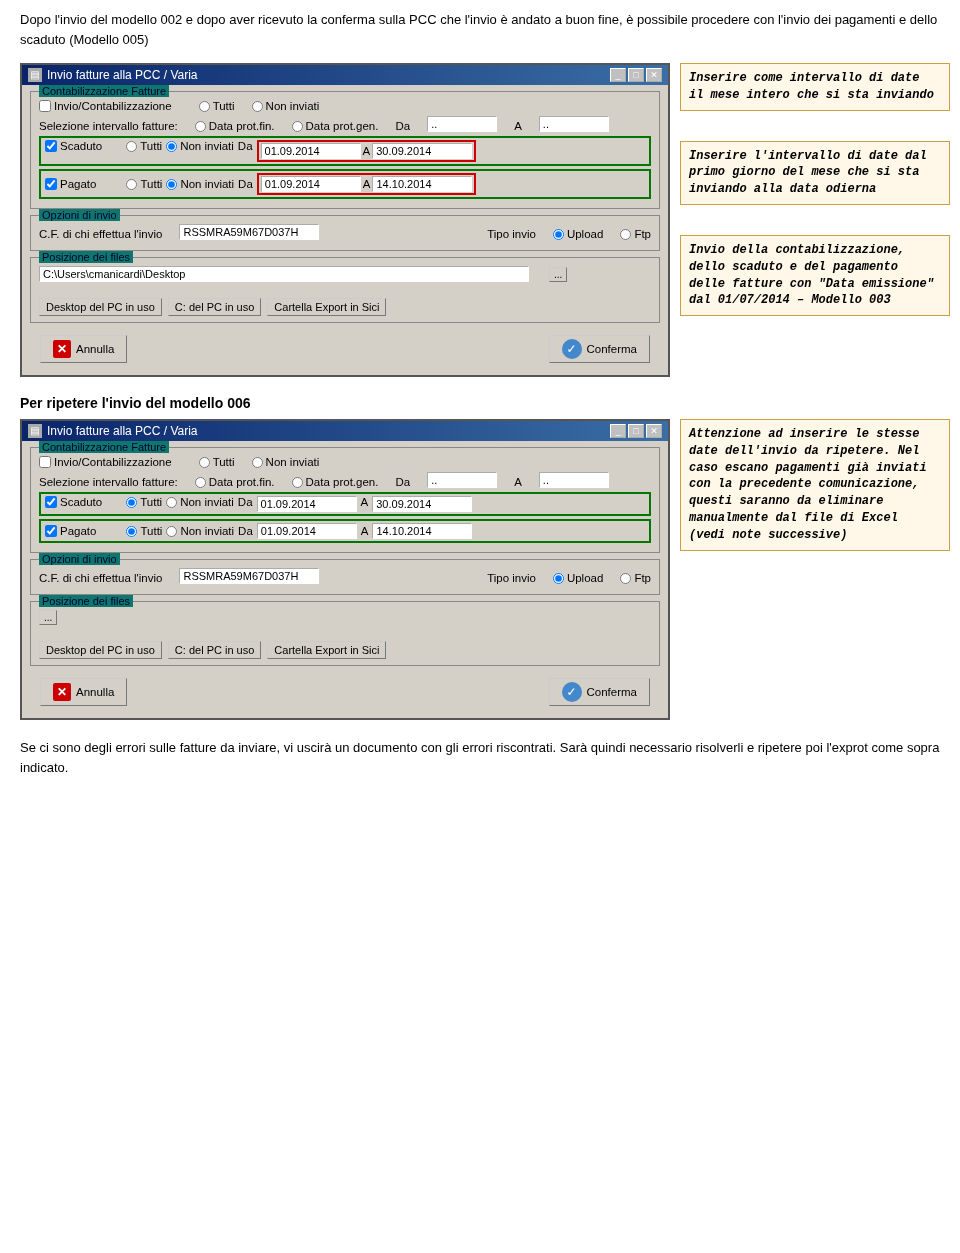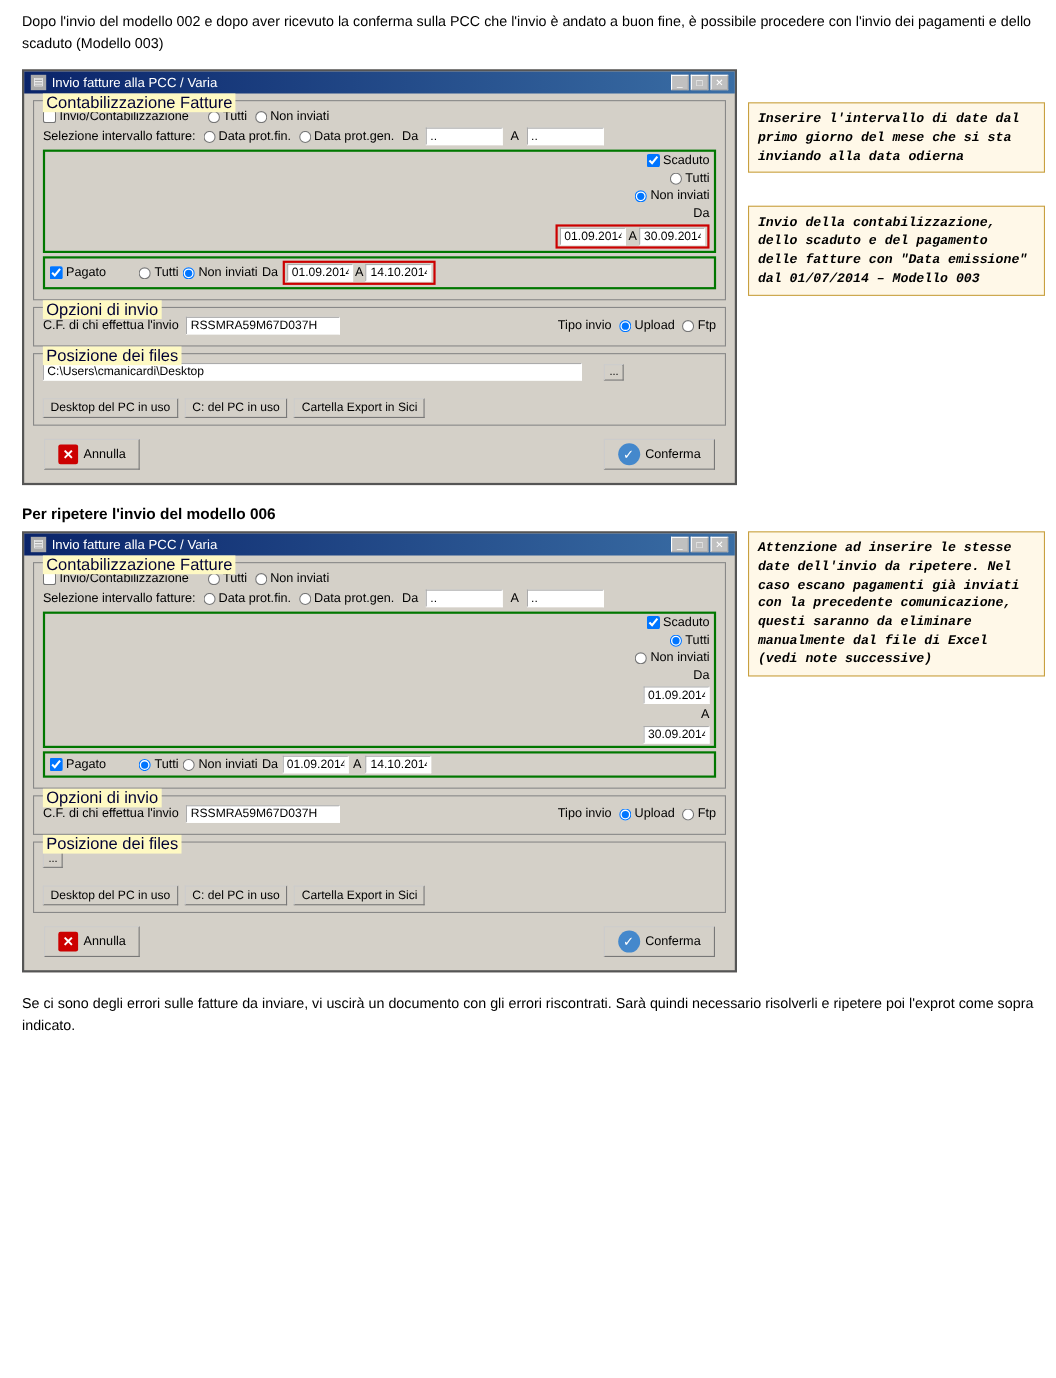--- a/index.html
+++ b/index.html
@@ -83,31 +83,31 @@
       border: 1px solid #888;
       margin-bottom: 6px;
       padding: 4px 8px 6px 8px;
       position: relative;
     }
 
     .group-label {
       position: absolute;
       top: -7px;
       left: 8px;
-      background: #fef9c3;
+      background: #0f766e;
       padding: 0 3px;
-      font-size: 15px;
+      font-size: 11px;
       color: #003;
     }
 
     .row {
       display: flex;
-      align-items: center;
+      align-items: flex-end;
       margin-bottom: 4px;
-      gap: 7px;
+      gap: 17px;
     }
 
     .checkbox-item {
       display: flex;
       align-items: center;
       gap: 3px;
     }
 
     .radio-item {
       display: flex;
@@ -120,21 +120,21 @@
       background: white;
       padding: 1px 3px;
       font-size: 11px;
     }
 
     .input-date {
       width: 70px;
     }
 
     .input-date-wide {
-      width: 60px;
+      width: 100px;
     }
 
     .input-cf {
       width: 140px;
     }
 
     .input-path {
       width: 490px;
     }
 
@@ -228,26 +228,25 @@
       margin: 14px 0 8px 0;
     }
 
     .footer-text {
       font-size: 13px;
       line-height: 1.5;
     }
 
     .scaduto-row {
       display: flex;
-      align-items: flex-end;
+      align-items: flex-start;
       gap: 4px;
       border: 2px solid #007700;
       padding: 2px 4px;
       margin-bottom: 3px;
-      flex-direction: column;
     }
 
     .pagato-row {
       display: flex;
       align-items: center;
       gap: 4px;
       border: 2px solid #007700;
       padding: 2px 4px;
       margin-bottom: 3px;
     }
@@ -289,21 +288,21 @@
     }
 
     input[type="radio"] {
       width: 11px;
       height: 11px;
     }
   </style>
 </head>
 <body>
 
-<p class="intro-text">Dopo l'invio del modello 002 e dopo aver ricevuto la conferma sulla PCC che l'invio è andato a buon fine, è possibile procedere con l'invio dei pagamenti e dello scaduto (Modello 003)</p>
+<p class="intro-text">Dopo l'invio del modello 002 e dopo aver ricevuto la conferma sulla PCC che l'invio è andato a buon fine, è possibile procedere con l'invio dei pagamenti e dello scaduto (Modello 005)</p>
 
 <div class="section-wrapper">
 
   <div class="dialog-box">
 
     <div class="dialog-titlebar">
       <div class="dialog-titlebar-left">
         <span class="title-icon">▤</span>
         <span>Invio fatture alla PCC / Varia</span>
       </div>
@@ -429,20 +428,23 @@
         </button>
         <button class="btn-conferma">
           <span class="check-icon">✓</span>
           <span>Conferma</span>
         </button>
       </div>
     </div>
   </div>
 
   <div class="annotation-box">
+    <div class="annotation-note">
+      <span>Inserire come intervallo di date il mese intero che si sta inviando</span>
+    </div>
     <div style="margin-top:30px;"></div>
     <div class="annotation-note">
       <span>Inserire l'intervallo di date dal primo giorno del mese che si sta inviando alla data odierna</span>
     </div>
     <div style="margin-top:30px;"></div>
     <div class="annotation-note">
       <span>Invio della contabilizzazione, dello scaduto e del pagamento delle fatture con "Data emissione" dal 01/07/2014 – Modello 003</span>
     </div>
   </div>
 </div>

